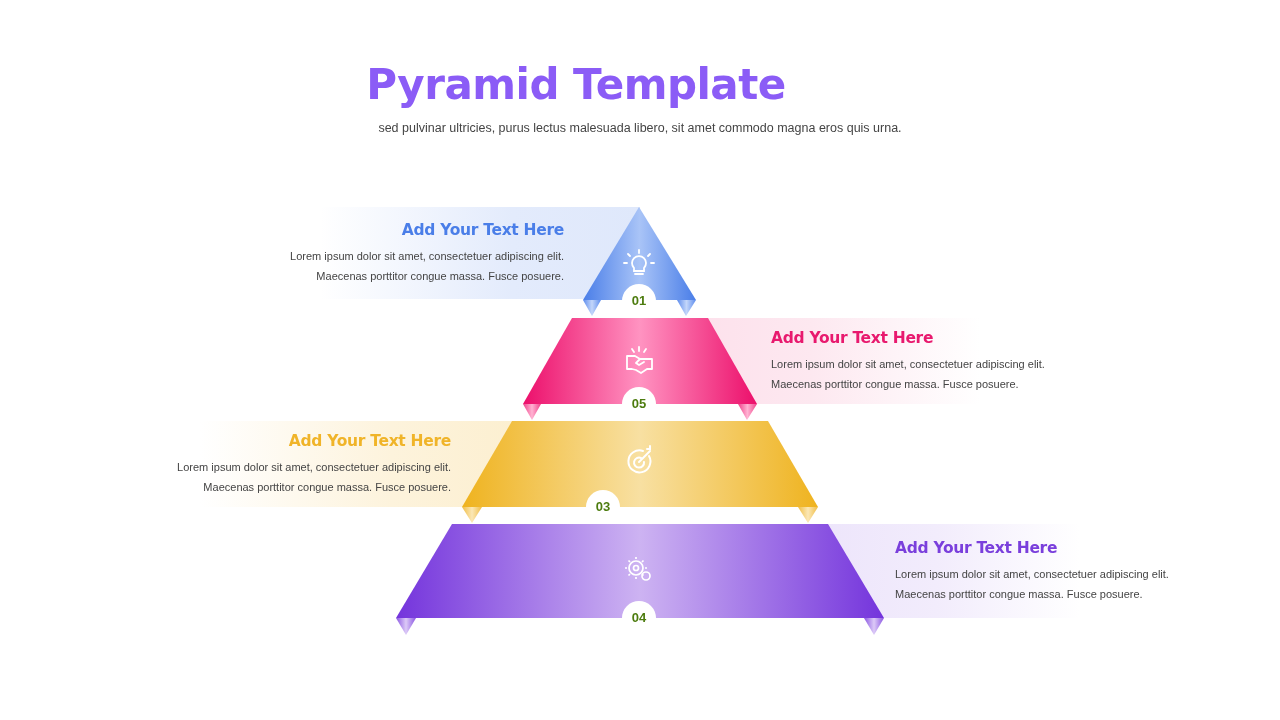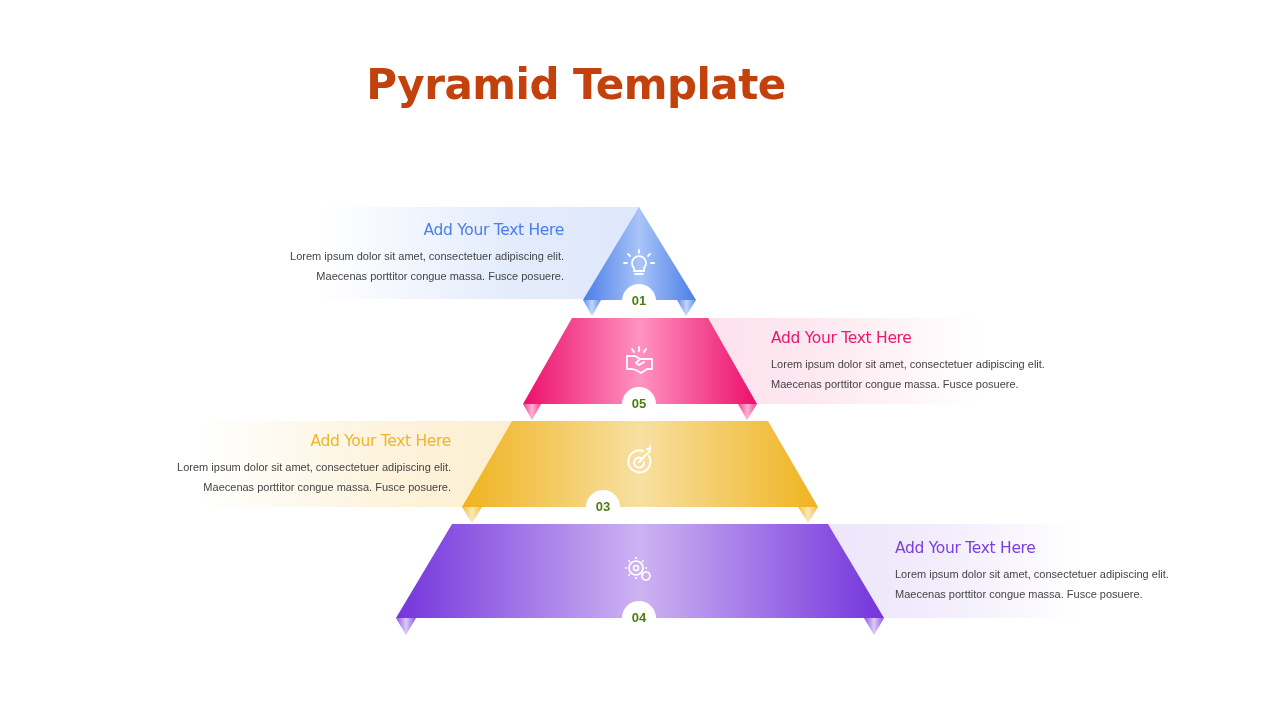--- a/index.html
+++ b/index.html
@@ -1,31 +1,32 @@
 <!DOCTYPE html>
 <html><head>
 <meta charset="utf-8">
 <style>
   html,body{margin:0;padding:0;background:#ffffff;}
   body{width:1280px;height:720px;position:relative;overflow:hidden;font-family:"Liberation Sans",sans-serif;}
-  .title{position:absolute;top:60px;left:0;width:1152px;text-align:center;font-size:42px;font-weight:700;color:#c2410c;letter-spacing:-0.5px;font-family:"DejaVu Sans",sans-serif;}
+  .title{position:absolute;top:60px;left:0;width:1152px;text-align:center;font-size:42px;font-weight:700;color:#8b5cf6;letter-spacing:-0.5px;font-family:"DejaVu Sans",sans-serif;}
   .subtitle{position:absolute;top:118px;left:300px;width:680px;text-align:center;font-size:12.5px;line-height:20px;color:#444444;}
   svg.pyr{position:absolute;left:0;top:0;}
   .band{position:absolute;}
   .label{position:absolute;width:380px;}
-  .label .h{font-size:15.5px;font-weight:400;margin-bottom:7px;font-family:"DejaVu Sans",sans-serif;letter-spacing:-0.3px;}
+  .label .h{font-size:15.5px;font-weight:700;margin-bottom:7px;font-family:"DejaVu Sans",sans-serif;letter-spacing:-0.3px;}
   .label .p{font-size:11px;line-height:20px;color:#444444;}
   .label.right-align{text-align:right;}
   .num{position:absolute;width:34px;height:34px;border-radius:50%;background:#ffffff;text-align:center;font-size:13px;font-weight:700;color:#4d7c0f;line-height:30px;box-sizing:border-box;padding-top:8px;line-height:18px;}
 </style>
 </head>
 <body>
 
 <div class="title">Pyramid Template</div>
 <div class="subtitle">
+  <div>sed pulvinar ultricies, purus lectus malesuada libero, sit amet commodo magna eros quis urna.</div>
 </div>
 
 <div class="band" style="left:320px;top:207px;width:320px;height:92px;background:linear-gradient(to right,rgba(225,234,252,0) 0%,#e3ebfc 60%,#dfe8fb 100%);"></div>
 <div class="band" style="left:700px;top:318px;width:280px;height:86px;background:linear-gradient(to right,#fde1ec 0%,#fde8f0 40%,rgba(253,232,240,0) 100%);"></div>
 <div class="band" style="left:200px;top:421px;width:320px;height:86px;background:linear-gradient(to right,rgba(253,243,219,0) 0%,#fdf3dc 60%,#fcefd0 100%);"></div>
 <div class="band" style="left:820px;top:524px;width:260px;height:94px;background:linear-gradient(to right,#ede5fb 0%,#f2ecfc 45%,rgba(242,236,252,0) 100%);"></div>
 
 <svg class="pyr" width="1280" height="720" viewBox="0 0 1280 720">
   <defs>
     <linearGradient id="gBlue" x1="0" x2="1" y1="0" y2="0">

